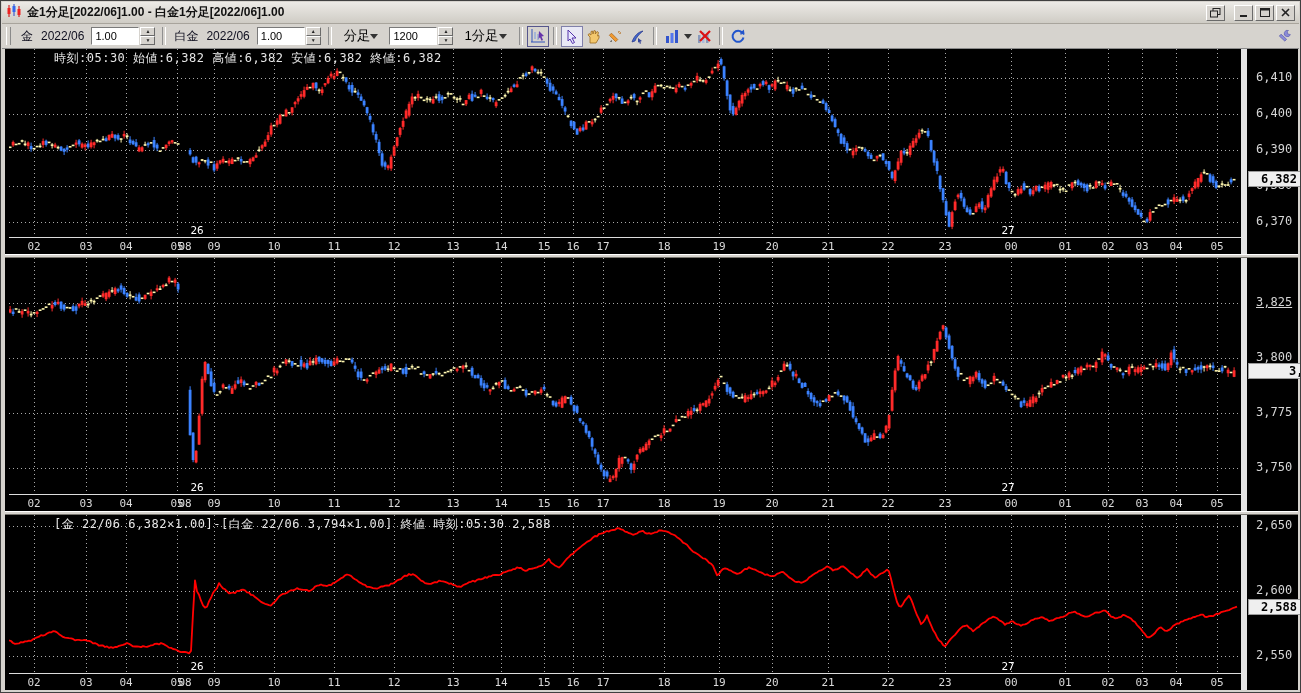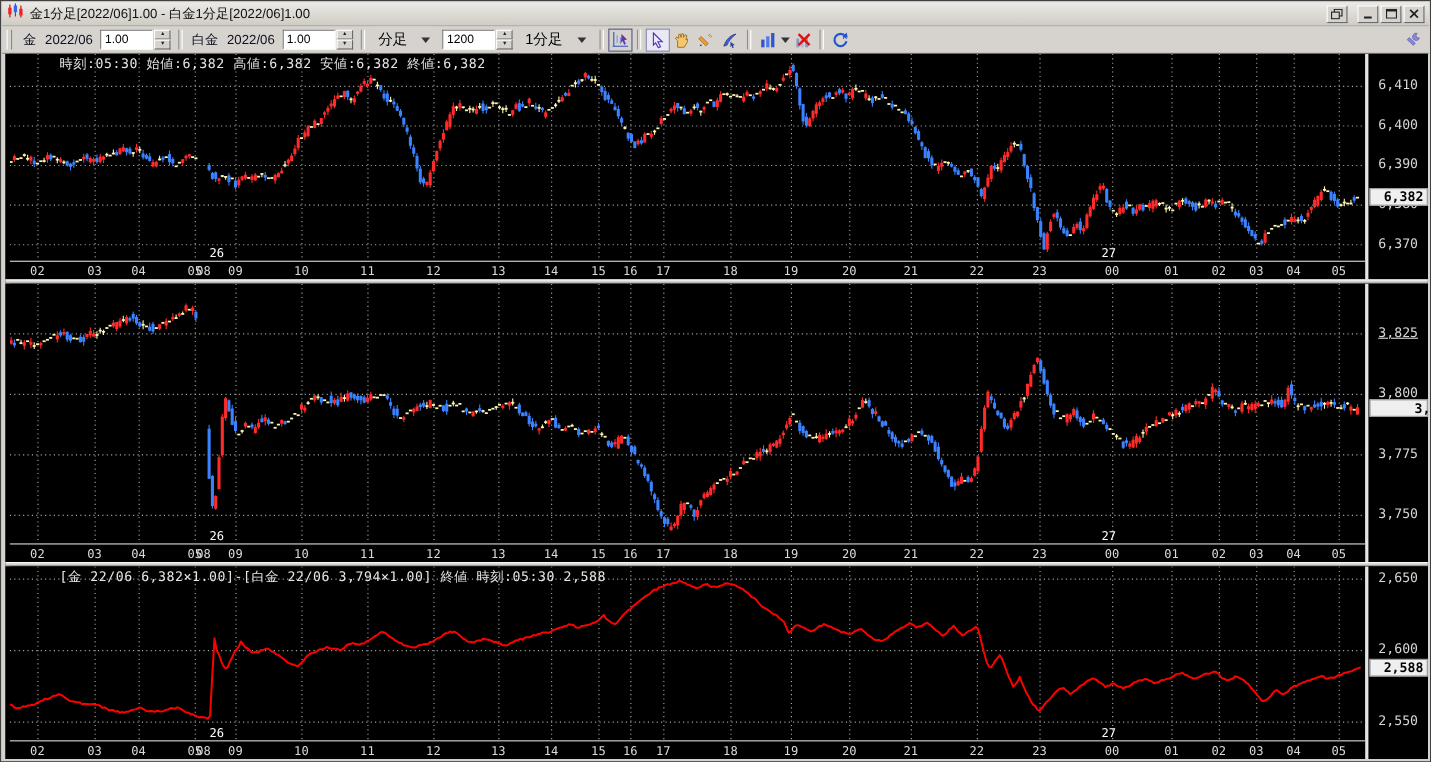--- a/index.html
+++ b/index.html
@@ -3,41 +3,41 @@
 <meta charset="utf-8">
 <style>
   html,body{margin:0;padding:0;background:#9a9a9a;}
   .window{position:relative;width:1301px;height:693px;background:#d6d3ce;
     font-family:"Liberation Sans",sans-serif;overflow:hidden;
     border:1px solid #404040;box-sizing:border-box;}
   
   .titlebar{position:absolute;left:1px;top:1px;right:1px;height:22px;
     background:linear-gradient(#eceae6,#cfccc5);display:flex;align-items:center;
     padding:0 4px;box-sizing:border-box;border-bottom:1px solid #a8a49c;}
-  .titlebar .title{font-size:12px;font-weight:normal;color:#111;margin-left:5px;flex:1;
+  .titlebar .title{font-size:12px;font-weight:bold;color:#111;margin-left:5px;flex:1;
     white-space:nowrap;overflow:hidden;}
   .winbtns{display:flex;gap:2px;align-items:center;}
   .wbtn{width:19px;height:16px;background:#d6d3ce;border:1px solid;
     border-color:#fff #6a6a6a #6a6a6a #fff;display:flex;align-items:center;
     justify-content:center;padding:0;cursor:default;}
   .wbtn svg{display:block}
   .wgap{width:5px}
   
   .toolbar{position:absolute;left:1px;top:23px;right:1px;height:25px;background:#d6d3ce;
     display:flex;align-items:center;padding:0 4px;box-sizing:border-box;
     border-bottom:1px solid #8a8a8a;font-size:12px;color:#101020;}
   .grip{width:3px;height:18px;border-left:1px solid #fff;border-right:1px solid #8a8a8a;margin-right:6px;}
   .tlabel{margin:0 4px;white-space:nowrap;}
   .spin{display:inline-flex;align-items:stretch;height:18px;margin:0 3px;}
   .spin input{width:40px;border:1px solid;border-color:#7a7a7a #fff #fff #7a7a7a;
     font-family:"Liberation Sans",sans-serif;font-size:11px;padding:0 3px;}
   .spinbtns{display:flex;flex-direction:column;width:15px;margin-left:1px;}
   .spinbtns span{flex:1;background:#d6d3ce;border:1px solid;border-color:#fff #6a6a6a #6a6a6a #fff;
     font-size:5px;line-height:6px;text-align:center;color:#222;}
-  .ddbtn{display:inline-flex;align-items:center;gap:13px;padding:2px 5px;margin:0 2px;
+  .ddbtn{display:inline-flex;align-items:center;gap:0;padding:2px 5px;margin:0 2px;
     background:#d6d3ce;border:1px solid transparent;white-space:nowrap;}
   .caret{width:0;height:0;border-left:4px solid transparent;border-right:4px solid transparent;
     border-top:5px solid #333;}
   .sep{width:2px;height:18px;border-left:1px solid #8f8f8f;border-right:1px solid #fff;margin:0 4px;}
   .tbtn{width:22px;height:21px;display:flex;align-items:center;justify-content:center;
     background:#d6d3ce;border:1px solid transparent;padding:0;}
   .tbtn.outlined{border:1px solid #56568c;}
   .tbtn.checked{background:#e9e9f6;border:1px solid #8080aa;}
   .tspacer{flex:1}
   
@@ -45,21 +45,21 @@
   .panel{position:absolute;left:0;width:1293px;background:#000;}
   .plotwrap{position:absolute;left:4px;top:0;width:1232px;}
   .plotwrap svg{display:block;background:#000;}
   .info{position:absolute;left:2px;top:1px;font-family:"DejaVu Sans Mono",monospace;
     font-size:12px;letter-spacing:.5px;color:#e6e6e6;white-space:nowrap;pointer-events:none;padding-left:43px;}
   .xaxis{position:absolute;left:4px;width:1232px;height:17px;background:#000;
     border-top:1px solid #dcdcdc;box-sizing:border-box;}
   .xaxis .xt{position:absolute;top:2px;transform:translateX(-50%);
     font-family:"DejaVu Sans Mono",monospace;font-size:11px;color:#dadada;}
   .yaxis{position:absolute;left:1236px;width:57px;top:0;bottom:0;background:#000;
-    border-left:3px solid #e5e5e5;box-sizing:border-box;}
+    border-left:6px solid #e5e5e5;box-sizing:border-box;}
   .yaxis .yt{position:absolute;left:9px;font-family:"DejaVu Sans Mono",monospace;
     font-size:12px;color:#d6d6d6;}
   .pricebox{position:absolute;left:1px;width:53px;height:16px;background:#efefef;
     border:1px solid #9a9a9a;box-sizing:border-box;color:#000;font-weight:bold;
     font-family:"DejaVu Sans Mono",monospace;font-size:12px;text-align:right;
     padding-right:3px;line-height:14px;}
   .splitter{position:absolute;left:0;width:1293px;height:4px;background:#d6d3ce;
     border-top:1px solid #fff;border-bottom:1px solid #77756f;box-sizing:border-box;}
   #panel0{top:0;height:205px;}
   #split0{top:205px;}

